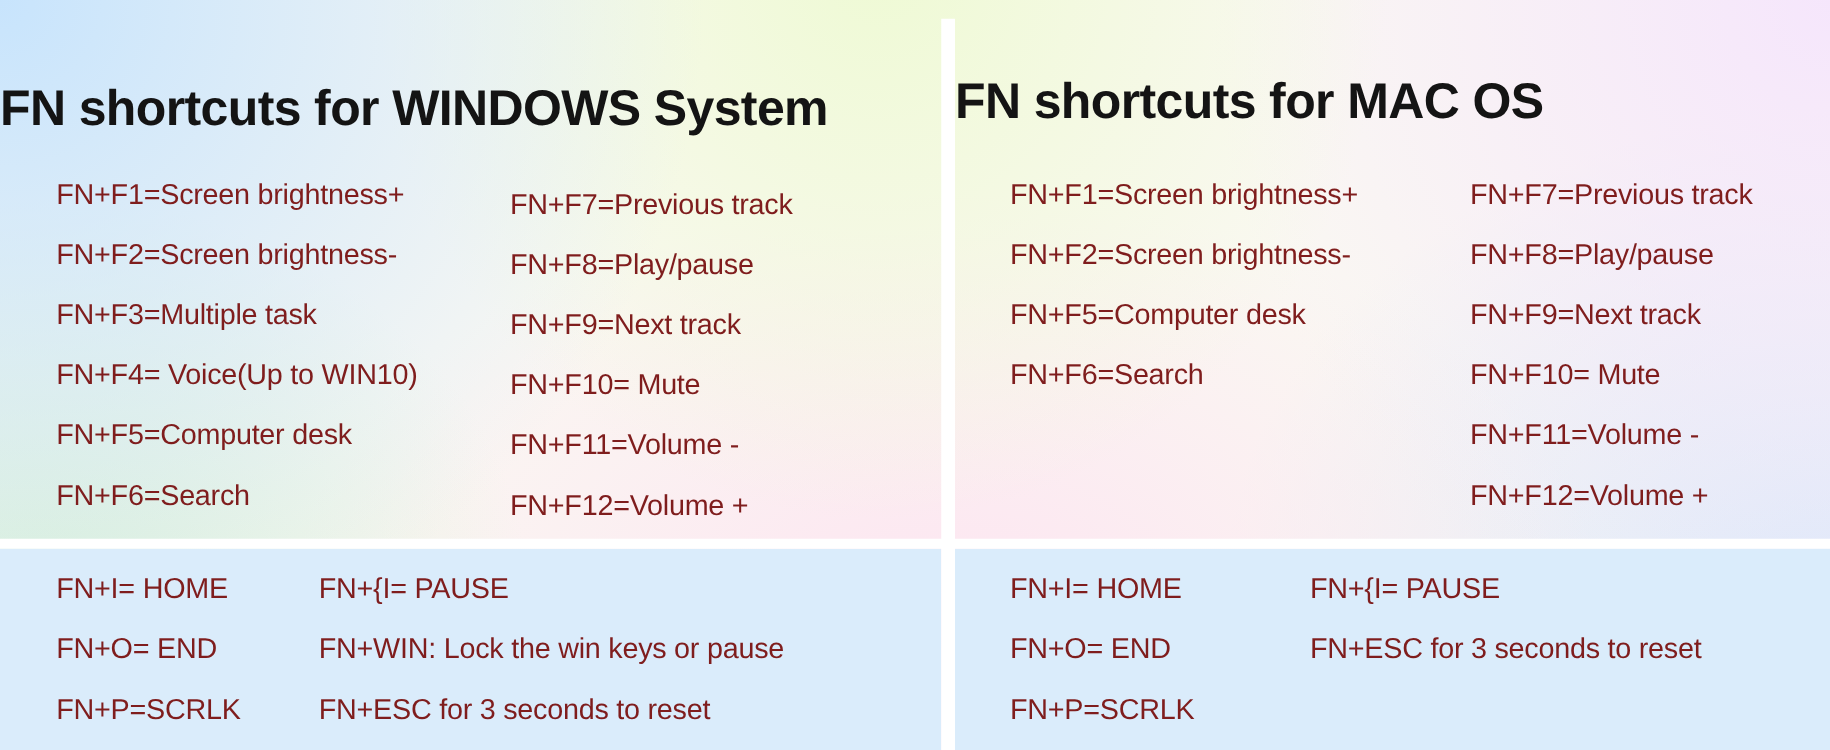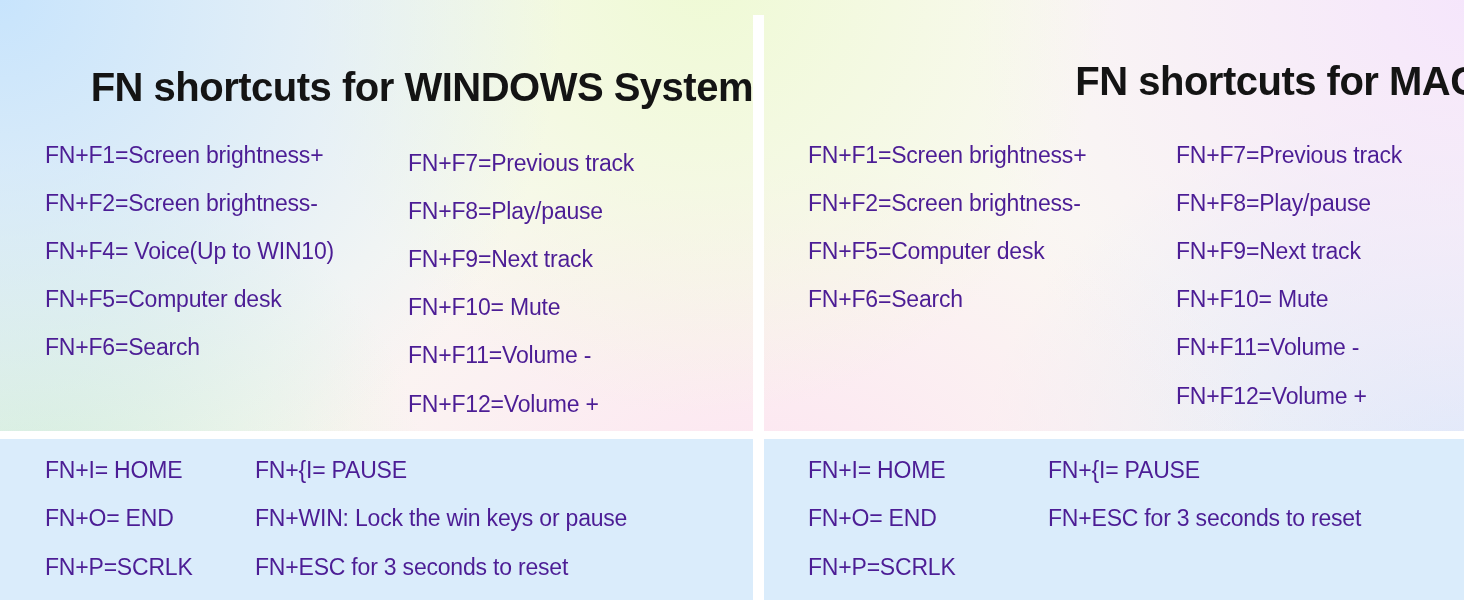--- a/index.html
+++ b/index.html
@@ -39,37 +39,37 @@
     left:753px;top:15px;width:11px;height:585px;
     background:#ffffff;
   }
   .panel-title{
     position:absolute;
     font-weight:bold;
     font-size:40px;
     line-height:42px;
     letter-spacing:-0.5px;
     color:#141414;
-    text-align:right;
+    text-align:left;
     white-space:nowrap;
   }
   #title-win{left:0;width:753px;top:66px;}
   #title-mac{left:764px;width:782px;top:60px;}
   .col{
     position:absolute;
     display:flex;
     flex-direction:column;
   }
   .col .item{
     height:48.2px;
     display:flex;
     align-items:center;
     white-space:nowrap;
     font-size:23px;
-    color:#4c1d95;
+    color:#7f1d1d;
     letter-spacing:-0.2px;
   }
   .col.bottom .item{height:48.5px;}
   
   #win-col1{left:45px;top:131px;}
   #win-col2{left:408px;top:139px;}
   #mac-col1{left:808px;top:131px;}
   #mac-col2{left:1176px;top:131px;}
   
   #win-bot1{left:45px;top:446px;}
@@ -86,20 +86,21 @@
   <div class="blue-section blue-left"></div>
   <div class="blue-section blue-right"></div>
   <div class="h-band"></div>
   <div class="v-divider"></div>
 
   <div class="panel-title" id="title-win">FN shortcuts for WINDOWS System</div>
 
   <div class="col" id="win-col1">
     <div class="item">FN+F1=Screen brightness+</div>
     <div class="item">FN+F2=Screen brightness-</div>
+    <div class="item">FN+F3=Multiple task</div>
     <div class="item">FN+F4= Voice(Up to WIN10)</div>
     <div class="item">FN+F5=Computer desk</div>
     <div class="item">FN+F6=Search</div>
   </div>
 
   <div class="col" id="win-col2">
     <div class="item">FN+F7=Previous track</div>
     <div class="item">FN+F8=Play/pause</div>
     <div class="item">FN+F9=Next track</div>
     <div class="item">FN+F10= Mute</div>

